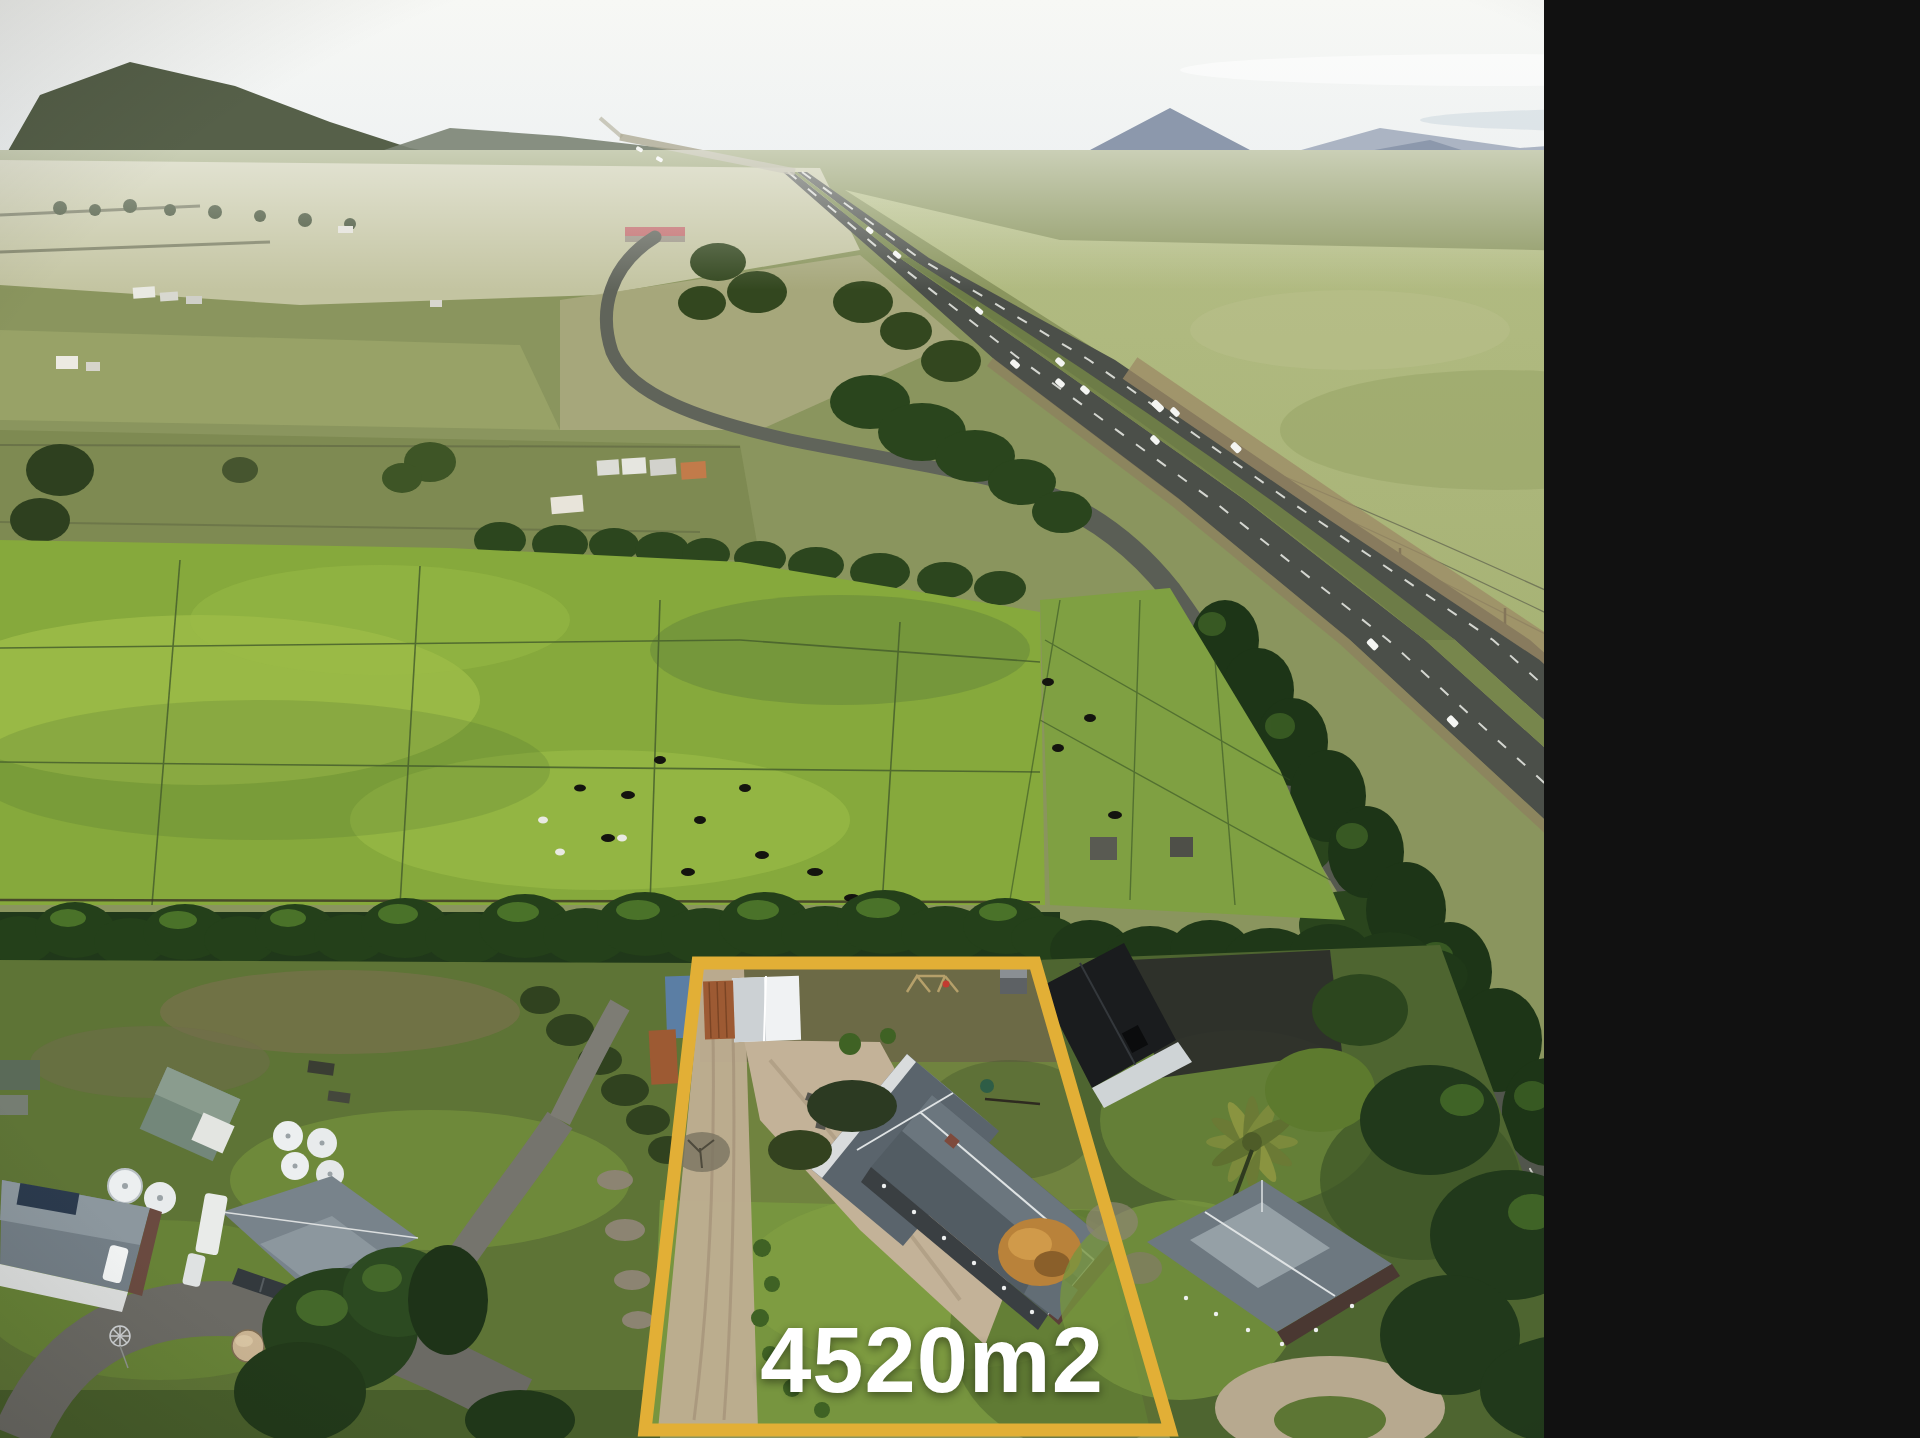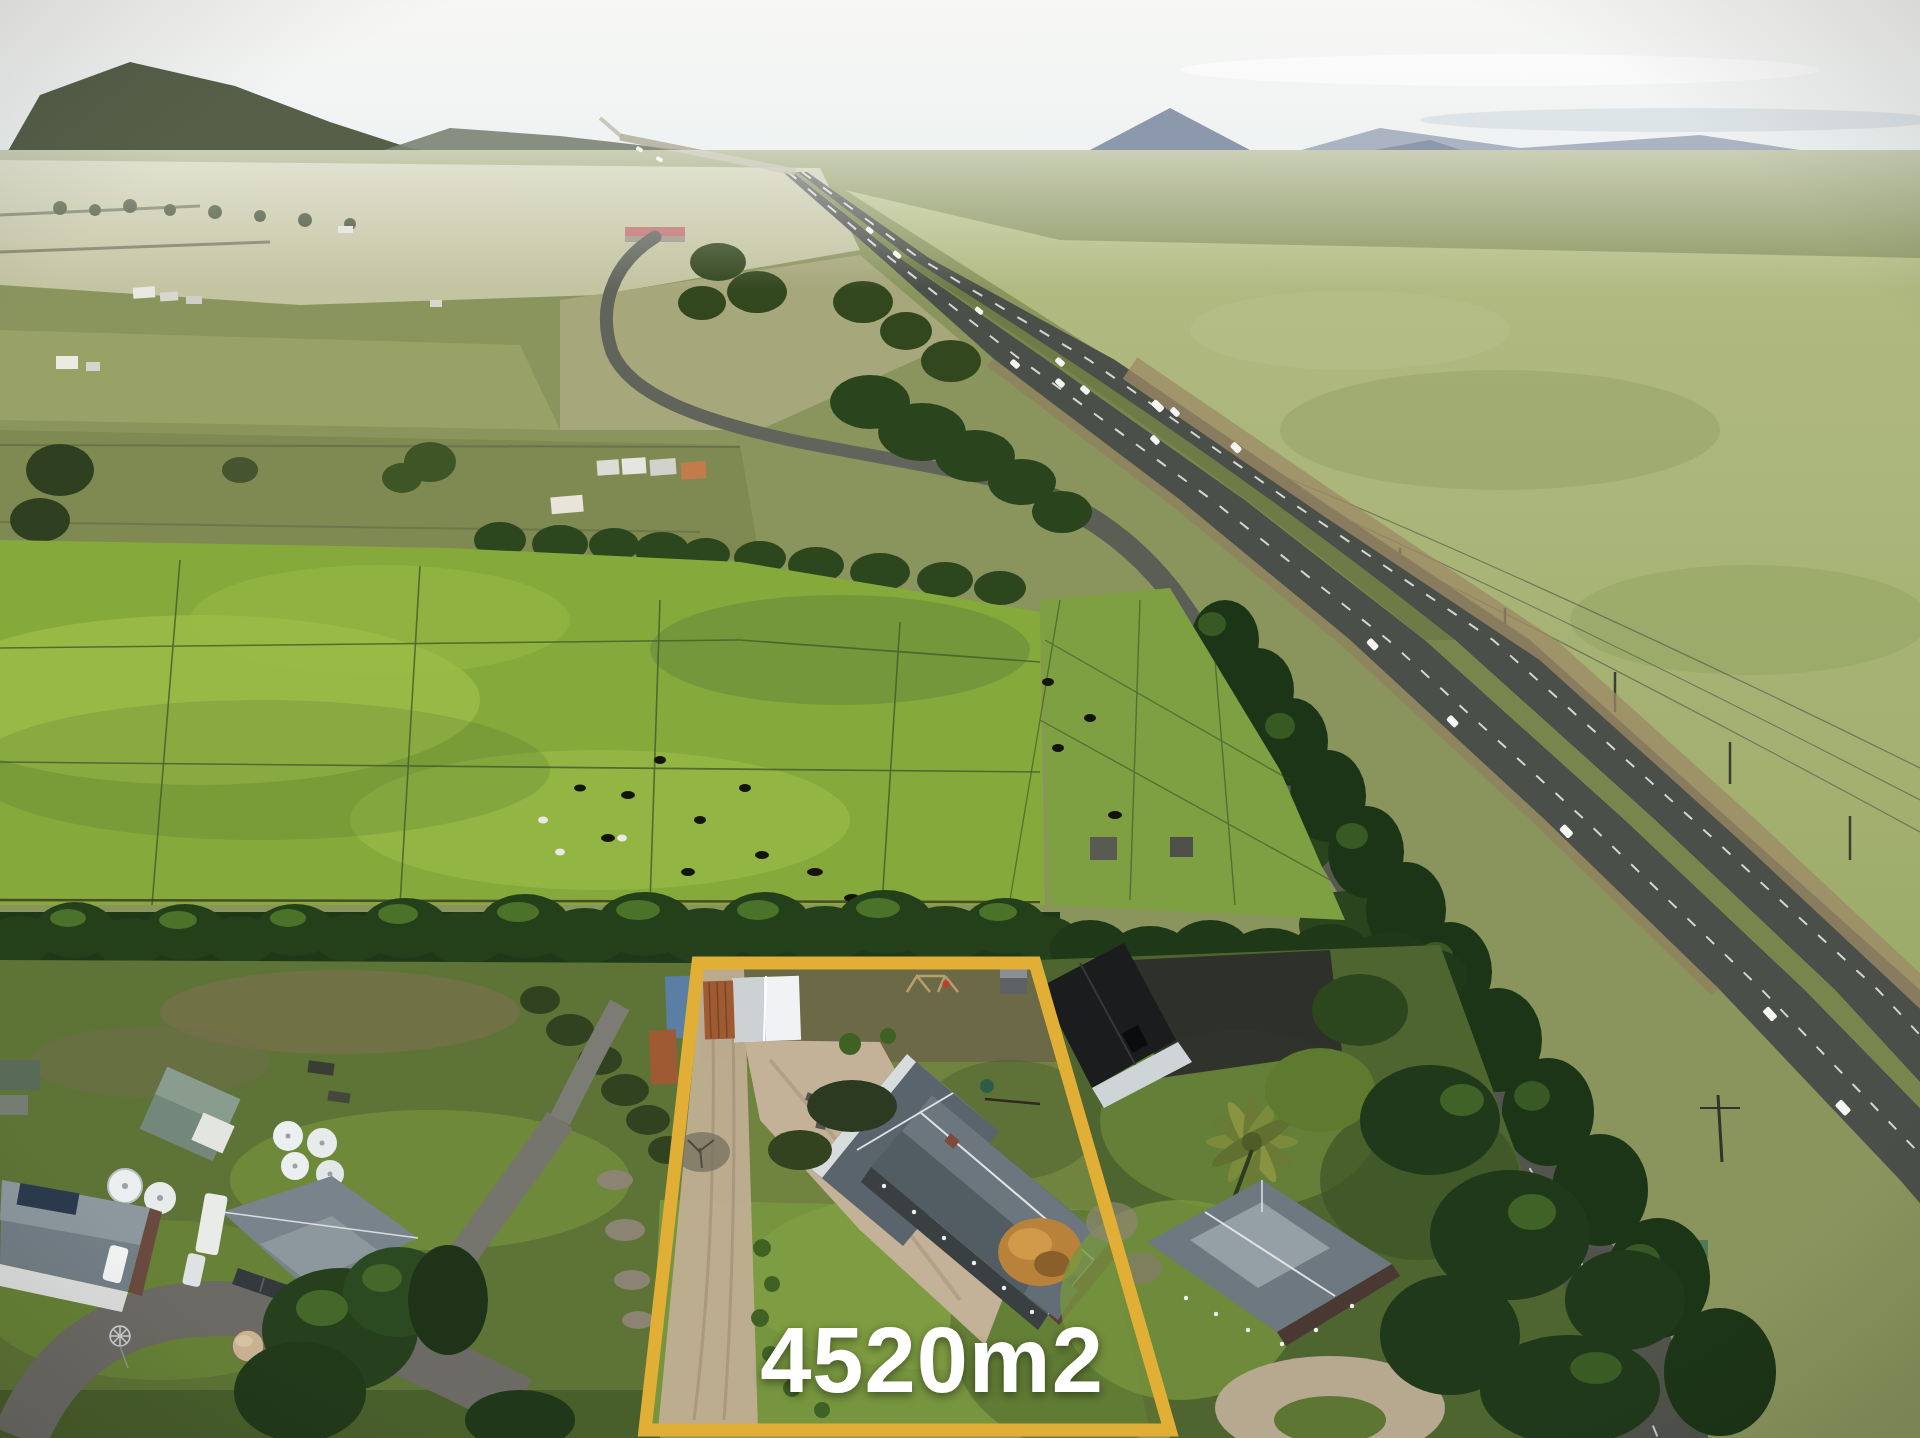--- a/index.html
+++ b/index.html
@@ -1,16 +1,16 @@
 <!DOCTYPE html>
 <html style="--boundary: #e2af36; --label: #ffffff; --pasture: #86a93c; --asphalt: #4b4f49; --sky: #eef1f2; --mountain: #7e8ba0; --gravel: #c3b298; --roof: #64707a; --barn: #1a1c1e;"><head>
 <meta charset="utf-8">
 <style>
   html,body{margin:0;padding:0;background:#111;}
-  .stage{position:relative;width:1920px;height:1438px;overflow:hidden;background:#8a955e;}
+  .stage{position:relative;width:1544px;height:1438px;overflow:hidden;background:#8a955e;}
   svg{display:block}
   .boundary{fill:none;stroke:var(--boundary,#e2af36);stroke-width:13;stroke-linejoin:miter;}
   .area-label{fill:var(--label,#ffffff);font-family:"Liberation Sans",sans-serif;font-weight:700;font-size:92px;letter-spacing:1px;filter:drop-shadow(0 3px 5px rgba(0,0,0,.45));}
   .pasture-base{fill:var(--pasture,#86a93c);}
   .asphalt{fill:var(--asphalt,#4b4f49);}
 </style>
 </head>
 <body>
 
 <div class="stage">

